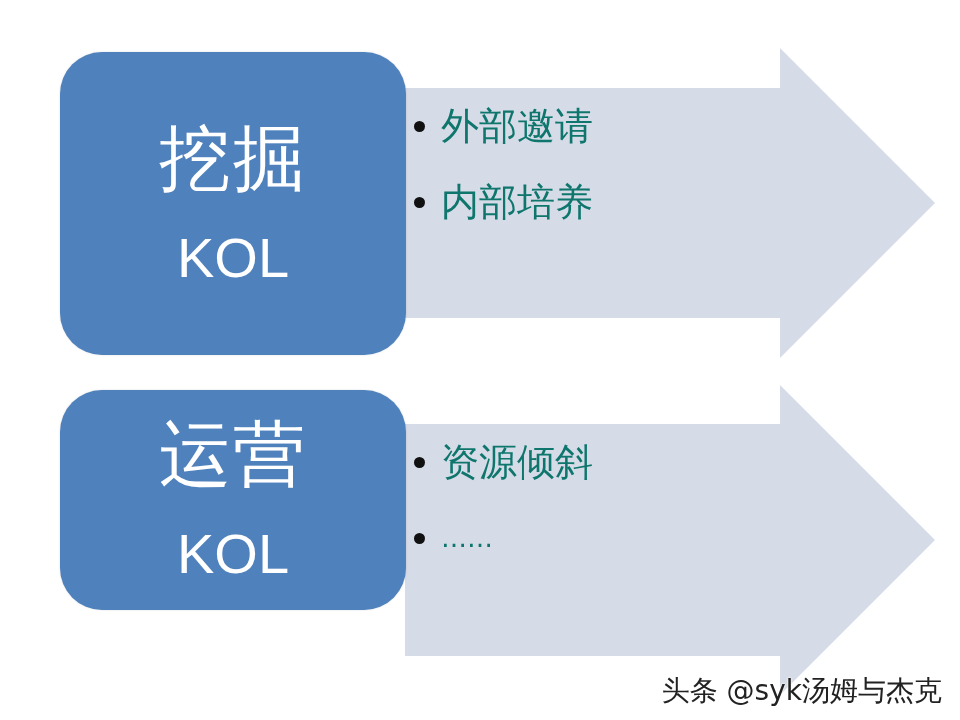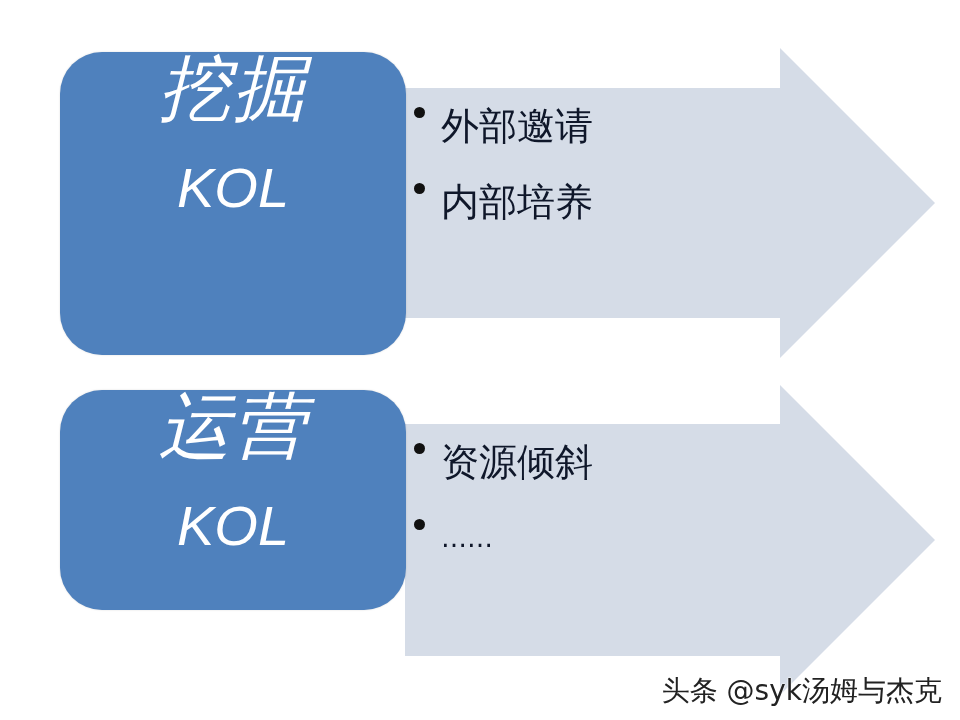--- a/index.html
+++ b/index.html
@@ -1,25 +1,25 @@
 <!DOCTYPE html>
 <html><head>
 <meta charset="utf-8">
 <style>
   html, body { margin: 0; padding: 0; }
   body { width: 960px; height: 720px; background: #ffffff; position: relative; overflow: hidden;
          font-family: "DejaVu Sans", "Liberation Sans", sans-serif; }
   .arrow { position: absolute; left: 0; top: 0; }
   .box { position: absolute; left: 60px; width: 346px; background: #4f81bd; border-radius: 42px;
-         color: #ffffff; display: flex; flex-direction: column; align-items: center; justify-content: flex-start;
-         box-shadow: 0 0 2px rgba(0,0,0,0.15); font-style: italic; }
+         color: #ffffff; display: flex; flex-direction: column; align-items: center; justify-content: center;
+         box-shadow: 0 0 2px rgba(0,0,0,0.15); }
   .box .t1 { font-size: 72px; line-height: 1; letter-spacing: 2px; }
   .box .t2 { font-size: 56px; line-height: 1; margin-top: 36px; font-family: "Liberation Sans", sans-serif; }
   .list { position: absolute; left: 414px; margin: 0; padding: 0; list-style: none; }
-  .list li { font-size: 38px; line-height: 38px; height: 38px; color: #0f172a; display: flex; margin-bottom: 38px; }
+  .list li { font-size: 38px; line-height: 38px; height: 38px; color: #0f766e; display: flex; align-items: center; margin-bottom: 38px; }
   .list li .dot { width: 11px; height: 11px; border-radius: 50%; background: #111; margin-right: 16px; display: inline-block; }
   .watermark { position: absolute; right: 18px; top: 672px; font-size: 28px; color: #222;
                text-shadow: 0 0 2px #fff, 0 0 2px #fff; }
 </style>
 </head>
 <body>
 
 <svg class="arrow" width="960" height="720">
   <polygon points="405,88 780,88 780,48 935,203 780,358 780,318 405,318" fill="#d5dce7"></polygon>
   <polygon points="405,424 780,424 780,385 935,540 780,695 780,656 405,656" fill="#d5dce7"></polygon>

